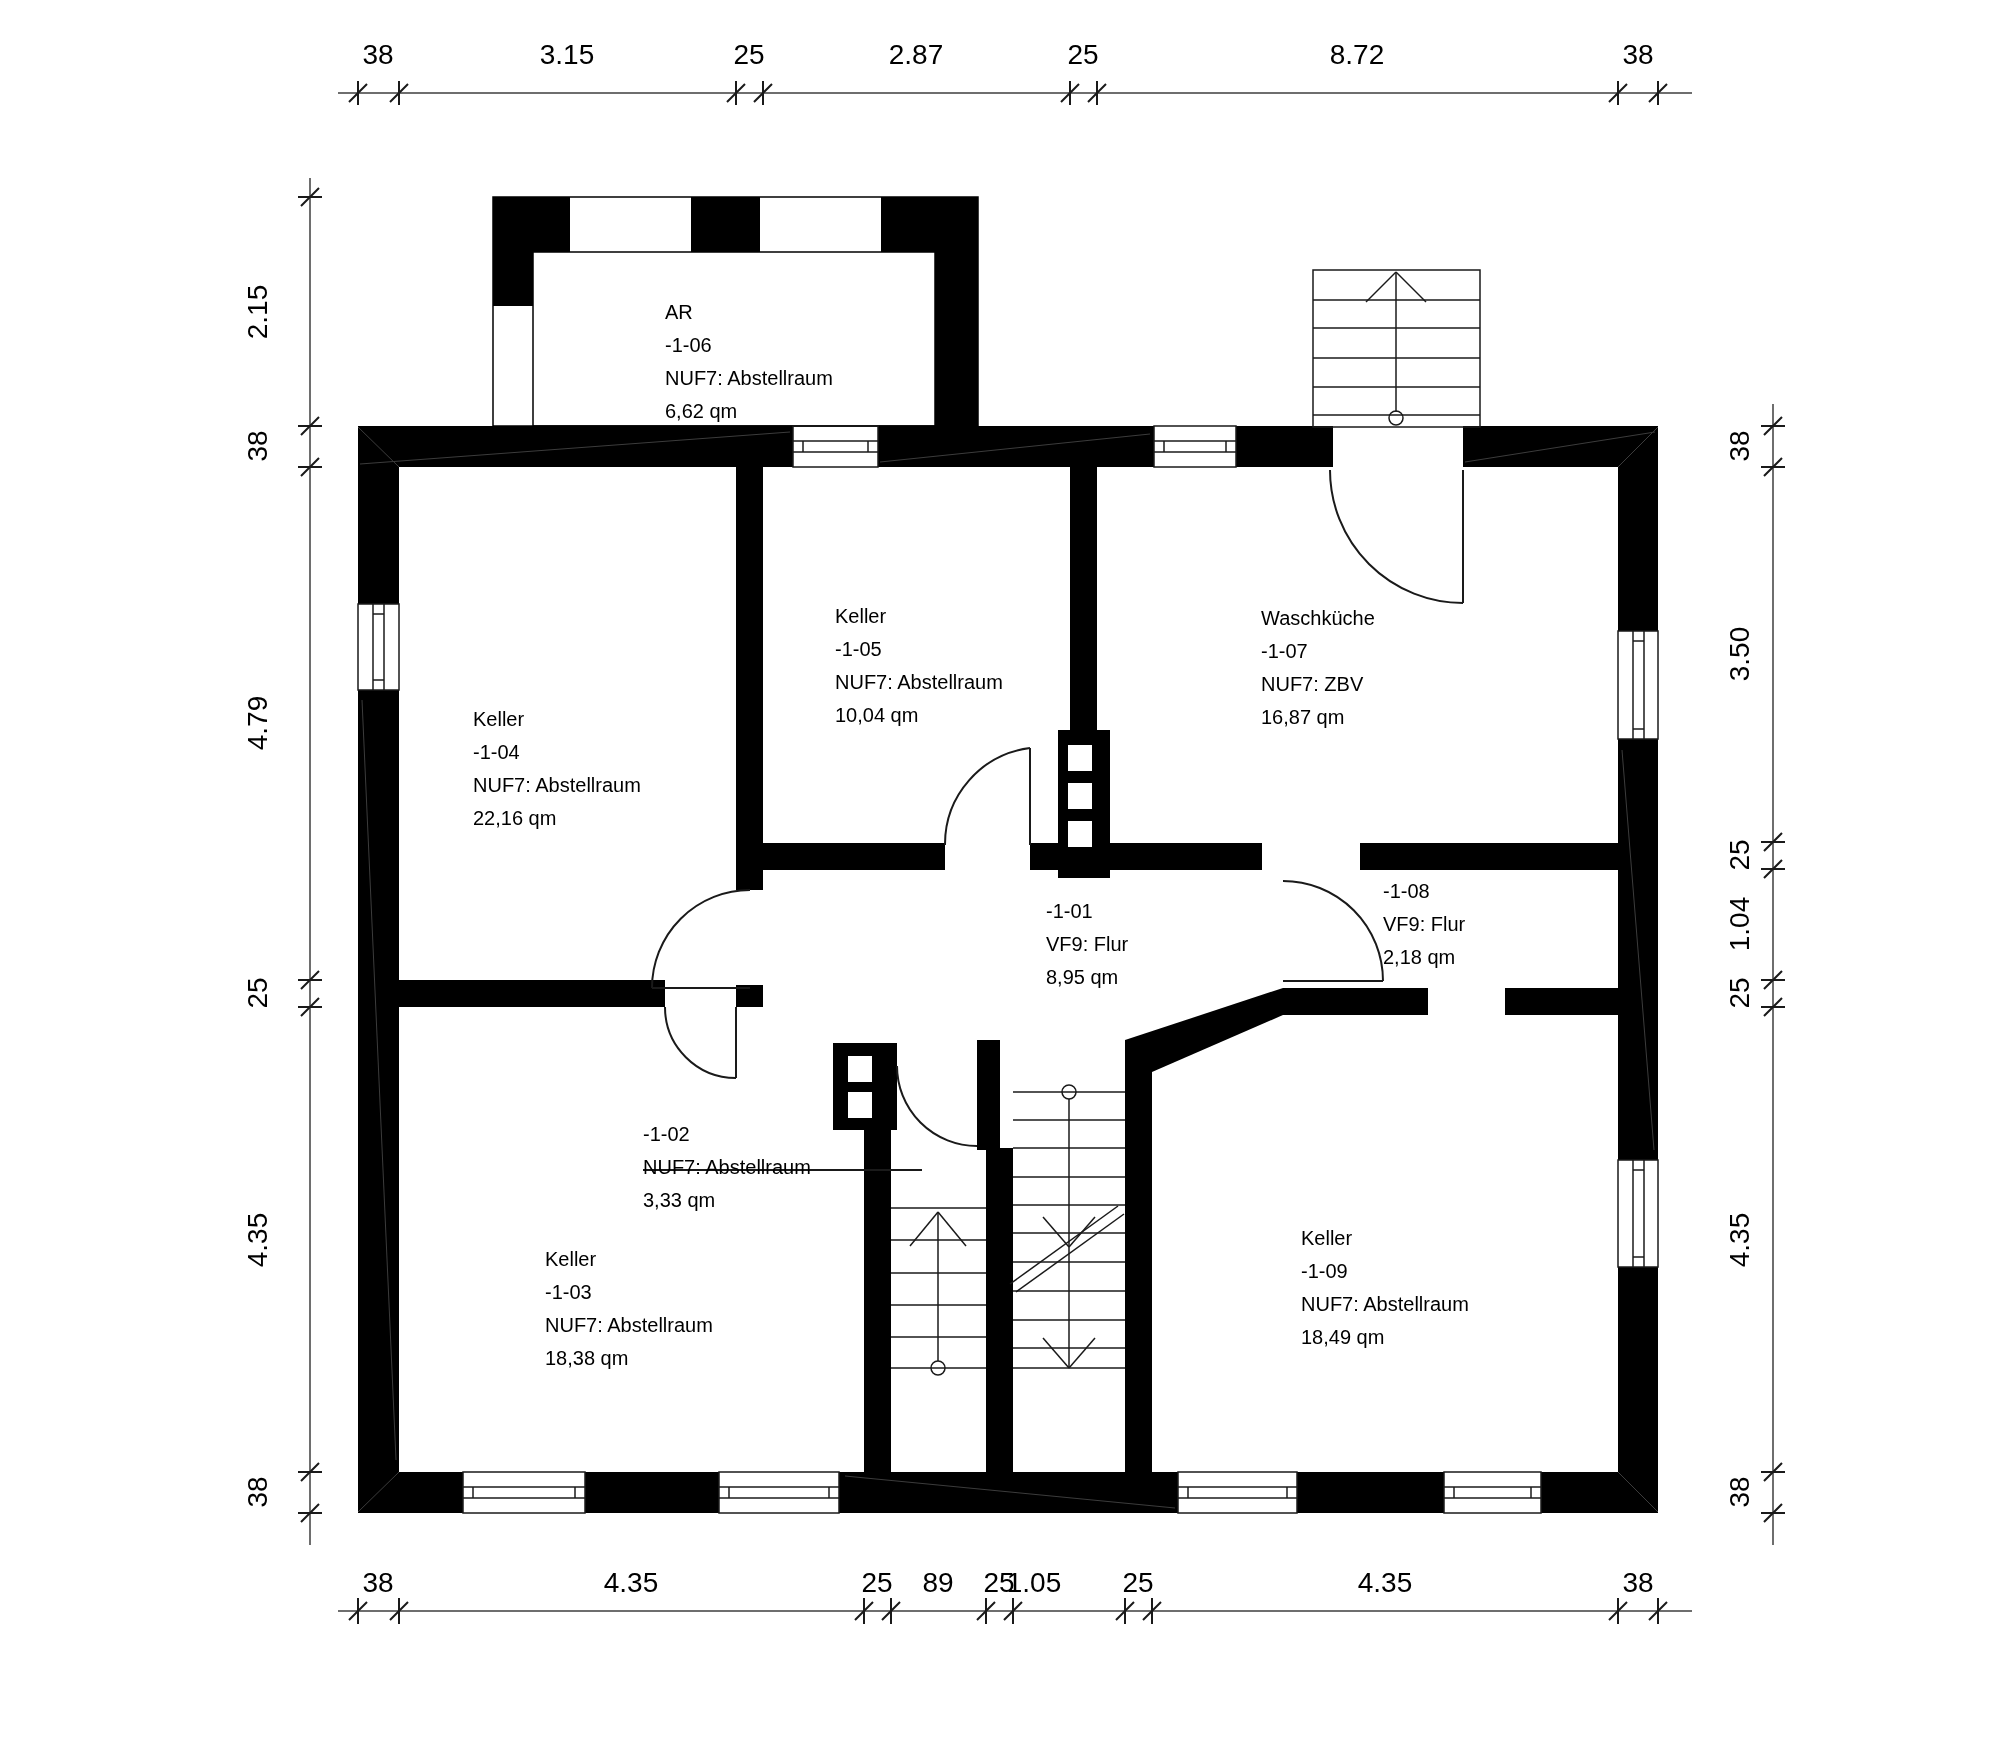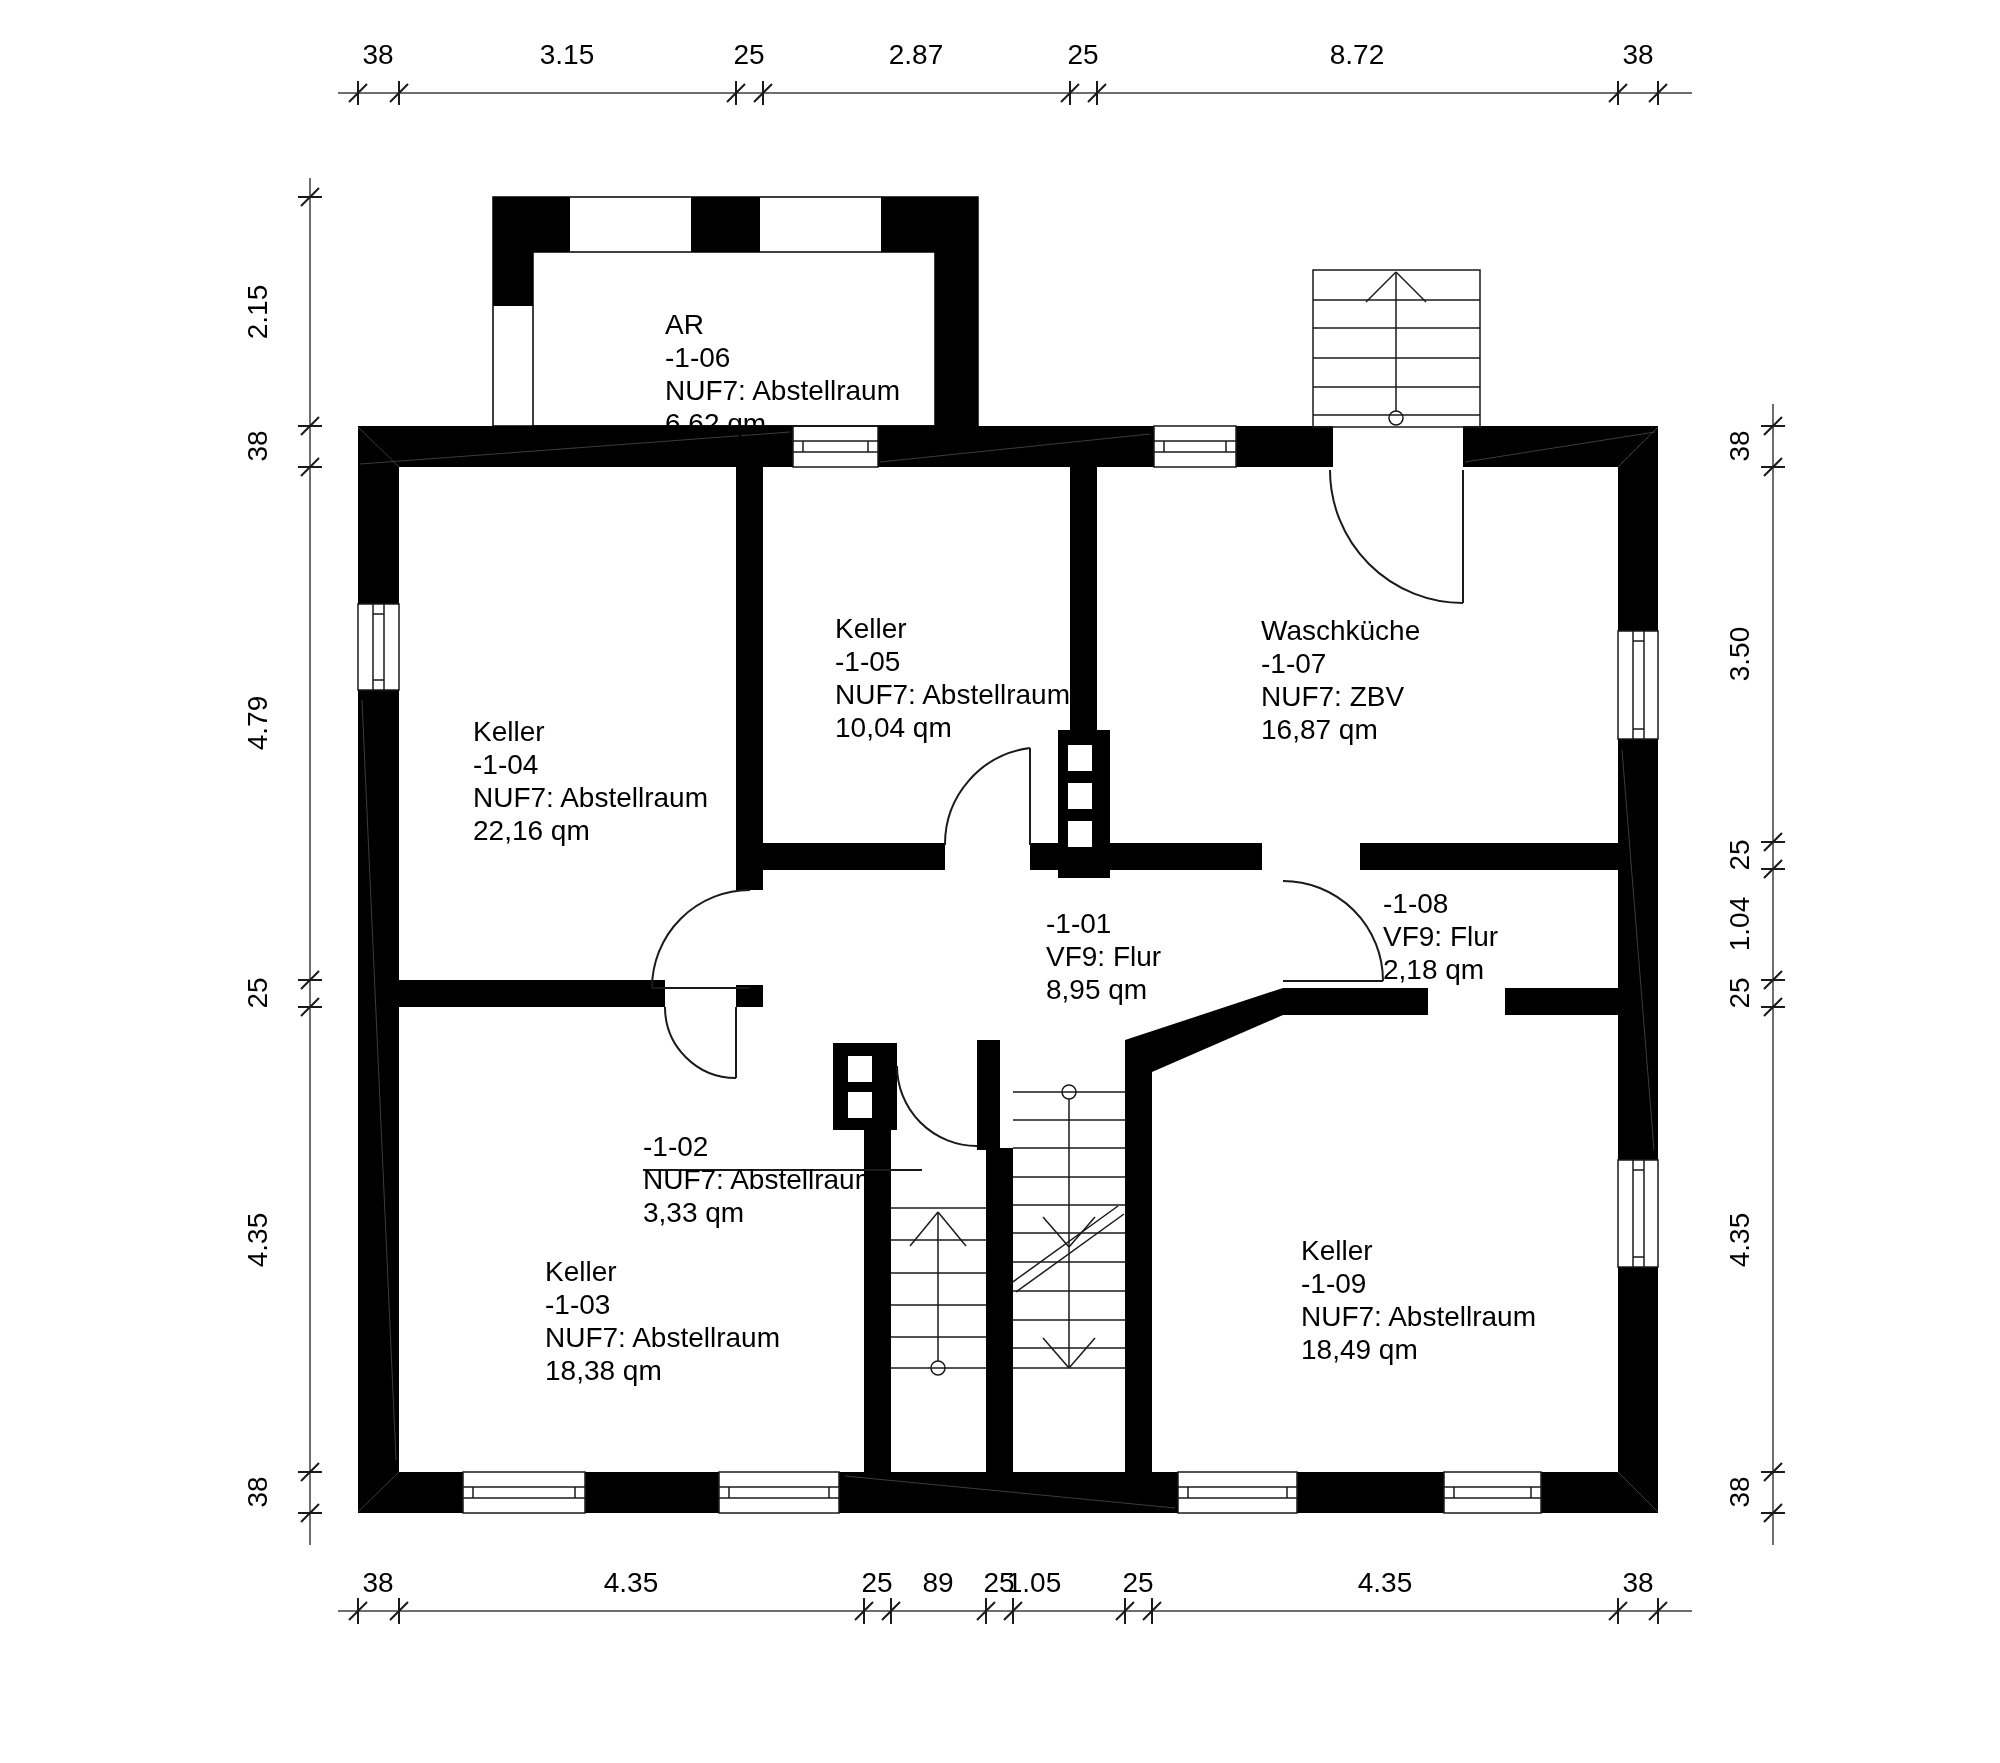--- a/index.html
+++ b/index.html
@@ -1,19 +1,19 @@
 <!DOCTYPE html>
 <html><head>
 <meta charset="utf-8">
 <style>
   html,body{margin:0;padding:0;background:#fff;}
   .canvas{position:relative;width:2000px;height:1763px;background:#ffffff;overflow:hidden;
           font-family:"Liberation Sans", sans-serif;color:#000;}
   svg{position:absolute;left:0;top:0;}
-  .room-label{position:absolute;font-size:28px;line-height:33px;white-space:nowrap;margin-top:12px;}
+  .room-label{position:absolute;font-size:20px;line-height:33px;white-space:nowrap;}
   .room-label span{display:block;}
   .dim{position:absolute;font-size:28px;white-space:nowrap;transform:translate(-50%,-50%);}
   .dimv{position:absolute;font-size:28px;white-space:nowrap;transform:translate(-50%,-50%) rotate(-90deg);}
 </style>
 </head>
 <body>
 
 <div class="canvas">
 
   <svg width="2000" height="1763" viewBox="0 0 2000 1763">

